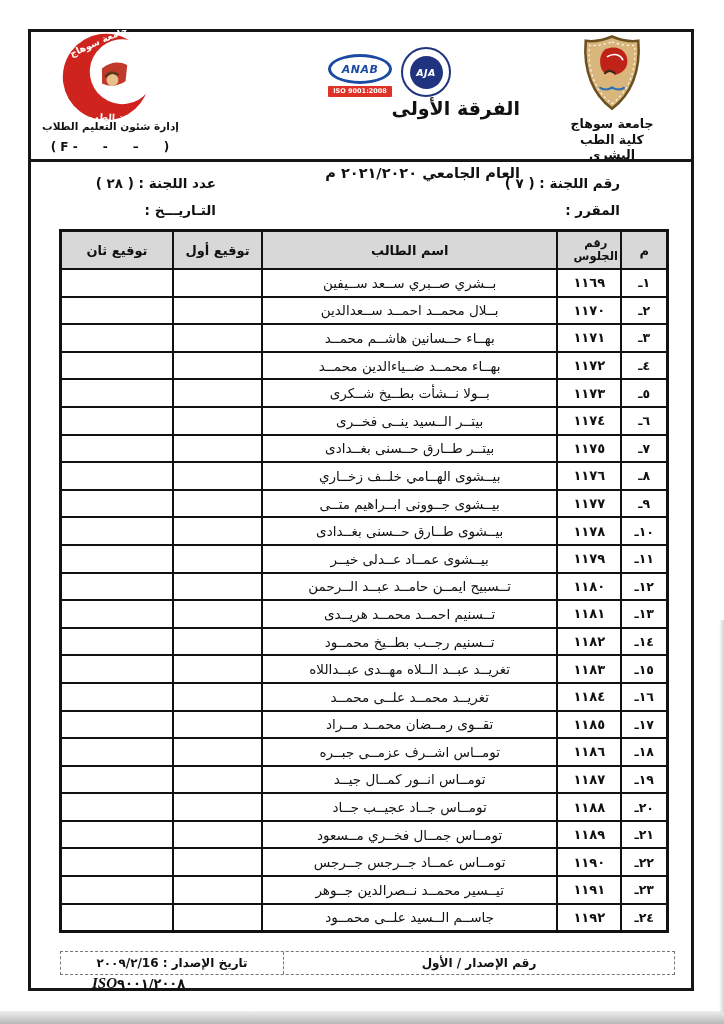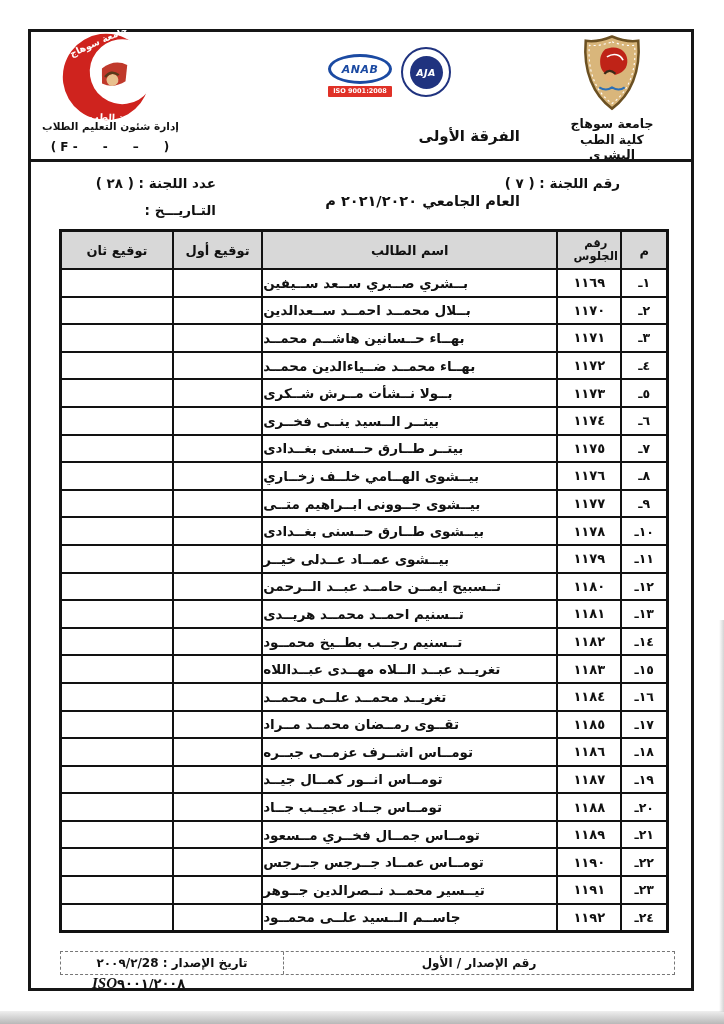--- a/index.html
+++ b/index.html
@@ -19,21 +19,21 @@
         display:flex;align-items:center;justify-content:center;margin:0 auto;}
   .anab-oval span{font-style:italic;font-weight:bold;font-size:11px;color:var(--anab-blue,#1b4aa2);letter-spacing:.5px;}
   .anab-iso{margin-top:2px;background:var(--iso-red,#e03127);color:#fff;font-size:6.5px;font-weight:bold;
         height:11px;line-height:11px;border-radius:1px;}
   .aja{width:46px;height:46px;border:2px solid var(--aja-navy,#20337f);border-radius:50%;
         display:flex;align-items:center;justify-content:center;}
   .aja-inner{width:33px;height:33px;border-radius:50%;background:var(--aja-navy,#20337f);
         color:#fff;font-size:9.5px;font-weight:bold;font-style:italic;
         display:flex;align-items:center;justify-content:center;letter-spacing:.5px;}
   .center-titles{position:absolute;top:98px;right:204px;text-align:right;direction:rtl;font-weight:bold;}
-  .center-titles .l1{font-size:15px;line-height:20px;margin-top:28px;}
+  .center-titles .l1{font-size:19px;line-height:20px;}
   .center-titles .l2{font-size:14.5px;line-height:22px;margin-top:44px;}
   .shield-block{position:absolute;left:556px;top:34px;width:112px;text-align:center;}
   .shield-block .t{font-size:12.5px;font-weight:bold;line-height:15.5px;direction:rtl;}
   .hrule{position:absolute;left:28px;top:159px;width:666px;height:2.5px;background:#161616;}
 
   
   .info{direction:rtl;font-weight:bold;font-size:13.5px;line-height:27px;position:absolute;top:170px;}
   .info-right{right:104px;text-align:right;}
   .info-center{left:315px;width:95px;text-align:center;}
   .info-left{left:58px;width:158px;text-align:right;}
@@ -41,21 +41,21 @@
   
   table.att{position:absolute;left:59px;top:229px;width:610px;border-collapse:collapse;
         table-layout:fixed;direction:rtl;border:3px solid #121212;}
   table.att th,table.att td{border:2px solid #121212;padding:0;}
   table.att thead th{background:var(--table-header-bg,#d8d8d8);height:36px;font-size:13px;
         font-weight:bold;text-align:center;vertical-align:middle;}
   th.seat div{font-size:11.5px;line-height:13px;font-weight:bold;margin-left:13px;}
   table.att tbody tr{height:27.6px;}
   td.idx{text-align:center;font-size:12.5px;font-weight:bold;direction:rtl;}
   td.seat{text-align:center;font-size:13px;font-weight:bold;letter-spacing:1px;}
-  td.name{text-align:left;font-size:13.5px;font-weight:bold;padding:0 9px 0 4px;
+  td.name{text-align:center;font-size:13.5px;font-weight:normal;padding:0 9px 0 4px;
         white-space:nowrap;overflow:hidden;direction:rtl;}
   .c-idx{width:46px;}.c-seat{width:64px;}.c-name{width:294px;}.c-sig1{width:89px;}.c-sig2{width:112px;}
 
   
   .footer-box{position:absolute;left:60px;top:951px;width:613px;height:22px;border:1.5px dashed #777;
         display:flex;direction:rtl;font-weight:bold;font-size:12px;}
   .footer-cell{display:flex;align-items:center;justify-content:center;}
   .footer-issue{width:390px;border-left:1.5px dashed #777;}
   .footer-date{flex:1;}
   .iso-line{position:absolute;left:92px;top:973px;direction:ltr;font-weight:bold;white-space:nowrap;text-decoration:underline;}
@@ -114,20 +114,21 @@
       <path d="M25,63 q8,5 15,0 q8,5 15,0" stroke="#2c6fb5" stroke-width="2.5" fill="none"></path>
     </svg>
     <div class="t">جامعة سوهاج</div>
     <div class="t">كلية الطب البشرى</div>
   </div>
 
   <div class="hrule"></div>
 
   <div class="info info-right">
     <div>رقم اللجنة : ( ٧ )</div>
+    <div>المقرر :</div>
   </div>
   <div class="info info-left">
     <div>عدد اللجنة : ( ٢٨ )</div>
     <div>التـاريـــخ : ٢٠٢٠/١٠/٢٨م</div>
   </div>
 
   <table class="att">
     <colgroup>
       <col class="c-idx">
         <col class="c-seat">
@@ -172,21 +173,21 @@
         <tr>
           <td class="idx">٤ـ</td>
           <td class="seat">١١٧٢</td>
           <td class="name">بهــاء محمــد ضــياءالدين محمــد</td>
           <td class="sig1"></td>
           <td class="sig2"></td>
         </tr>
         <tr>
           <td class="idx">٥ـ</td>
           <td class="seat">١١٧٣</td>
-          <td class="name">بــولا نــشأت مــرش شــكرى</td>
+          <td class="name">بــولا نــشأت بطــيخ شــكرى</td>
           <td class="sig1"></td>
           <td class="sig2"></td>
         </tr>
         <tr>
           <td class="idx">٦ـ</td>
           <td class="seat">١١٧٤</td>
           <td class="name">بيتــر الــسيد ينــى فخــرى</td>
           <td class="sig1"></td>
           <td class="sig2"></td>
         </tr>
@@ -314,21 +315,21 @@
           <td class="seat">١١٩٢</td>
           <td class="name">جاســم الــسيد علــى محمــود</td>
           <td class="sig1"></td>
           <td class="sig2"></td>
         </tr>
       </tbody>
   </table>
 
   <div class="footer-box">
     <div class="footer-cell footer-issue">رقم الإصدار / الأول</div>
-    <div class="footer-cell footer-date">تاريخ الإصدار : ٢٠٠٩/٢/28</div>
+    <div class="footer-cell footer-date">تاريخ الإصدار : ٢٠٠٩/٢/16</div>
   </div>
   <div class="iso-line">
     <span class="iso-prefix">ISO</span><span class="iso-digits">٩٠٠١/٢٠٠٨</span>
   </div>
 
   <div class="scan-bottom"></div>
   <div class="scan-right"></div>
 </div>
 
 </body></html>

